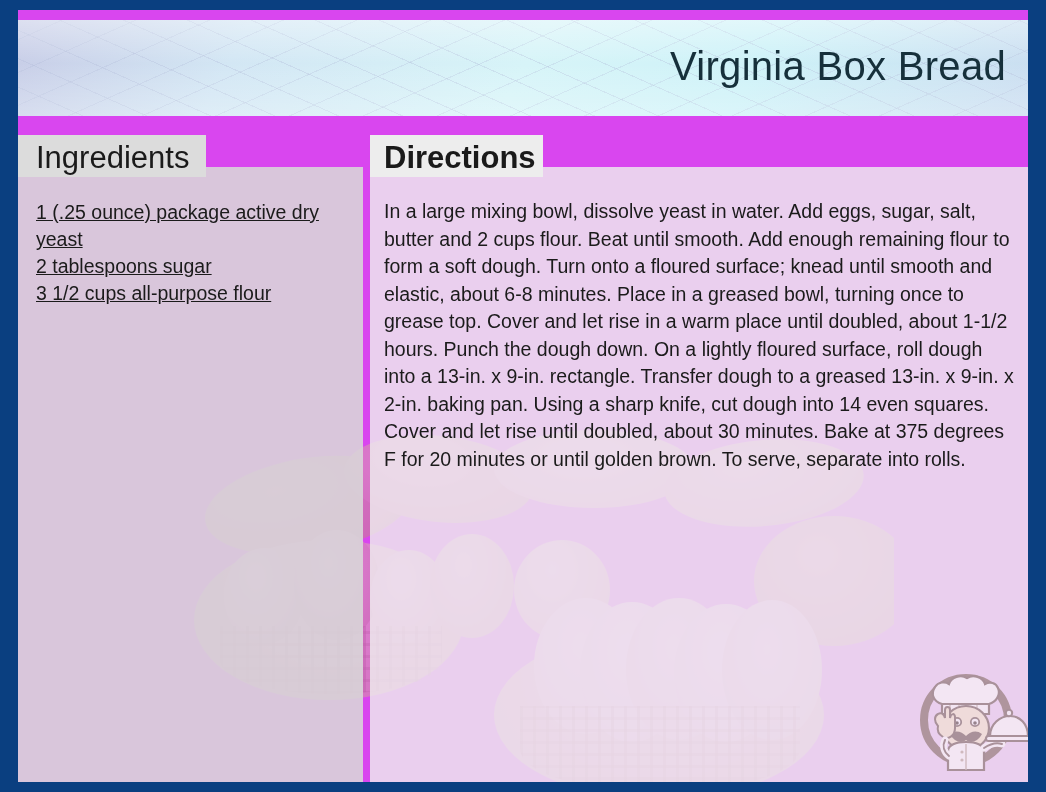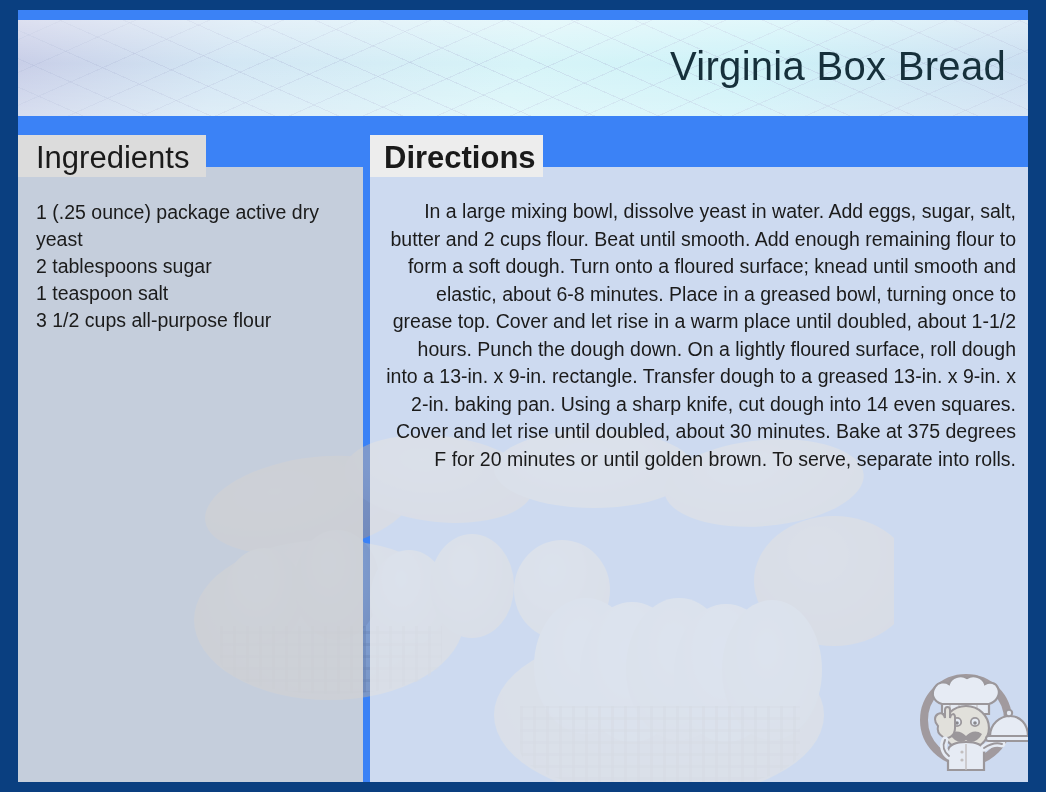--- a/index.html
+++ b/index.html
@@ -18,21 +18,21 @@
     height: 792px;
     background: #0a3f80;
   }
 
   #page-surface {
     position: absolute;
     left: 18px;
     top: 10px;
     width: 1010px;
     height: 772px;
-    background: #3b82f6;
+    background: #d946ef;
     overflow: hidden;
   }
 
   
   #header-banner {
     position: absolute;
     left: 0px;
     top: 10px;
     width: 1010px;
     height: 96px;
@@ -173,21 +173,21 @@
   }
   #ingredients-list {
     position: absolute;
     left: 18px;
     top: 189px;
     width: 322px;
     font-size: 19.5px;
     line-height: 27px;
     color: #1b1b1b;
   }
-  #ingredients-list .ingredient-line { white-space: normal; }
+  #ingredients-list .ingredient-line { white-space: normal; text-decoration: underline; }
 
   #directions-panel {
     position: absolute;
     left: 352px;
     top: 157px;
     width: 658px;
     height: 615px;
     background: rgba(238,238,238,0.82);
   }
   #directions-tab {
@@ -207,21 +207,21 @@
     color: #1a1a1a;
   }
   #directions-body {
     position: absolute;
     left: 366px;
     top: 188px;
     width: 632px;
     font-size: 19.5px;
     line-height: 27.5px;
     color: #1b1b1b;
-    text-align: right;
+    text-align: left;
   }
 
   
   #chef-logo {
     position: absolute;
     left: 886px;
     top: 642px;
     width: 124px;
     height: 124px;
     opacity: 0.52;
@@ -259,21 +259,20 @@
       <div id="basket-weave-a"></div>
       <div id="basket-weave-b"></div>
     </div>
 
     <div id="ingredients-panel"></div>
     <div id="ingredients-tab"></div>
     <div id="ingredients-title">Ingredients</div>
     <div id="ingredients-list">
       <div class="ingredient-line">1 (.25 ounce) package active dry yeast</div>
       <div class="ingredient-line">2 tablespoons sugar</div>
-      <div class="ingredient-line">1 teaspoon salt</div>
       <div class="ingredient-line">3 1/2 cups all-purpose flour</div>
     </div>
 
     <div id="directions-panel"></div>
     <div id="directions-tab"></div>
     <div id="directions-title">Directions</div>
     <div id="directions-body">In a large mixing bowl, dissolve yeast in water. Add eggs, sugar, salt, butter and 2 cups flour. Beat until smooth. Add enough remaining flour to form a soft dough. Turn onto a floured surface; knead until smooth and elastic, about 6-8 minutes. Place in a greased bowl, turning once to grease top. Cover and let rise in a warm place until doubled, about 1-1/2 hours. Punch the dough down. On a lightly floured surface, roll dough into a 13-in. x 9-in. rectangle. Transfer dough to a greased 13-in. x 9-in. x 2-in. baking pan. Using a sharp knife, cut dough into 14 even squares. Cover and let rise until doubled, about 30 minutes. Bake at 375 degrees F for 20 minutes or until golden brown. To serve, separate into rolls.</div>
 
     <div id="chef-logo">
       <svg width="124" height="124" viewBox="0 0 124 124" aria-hidden="true">

